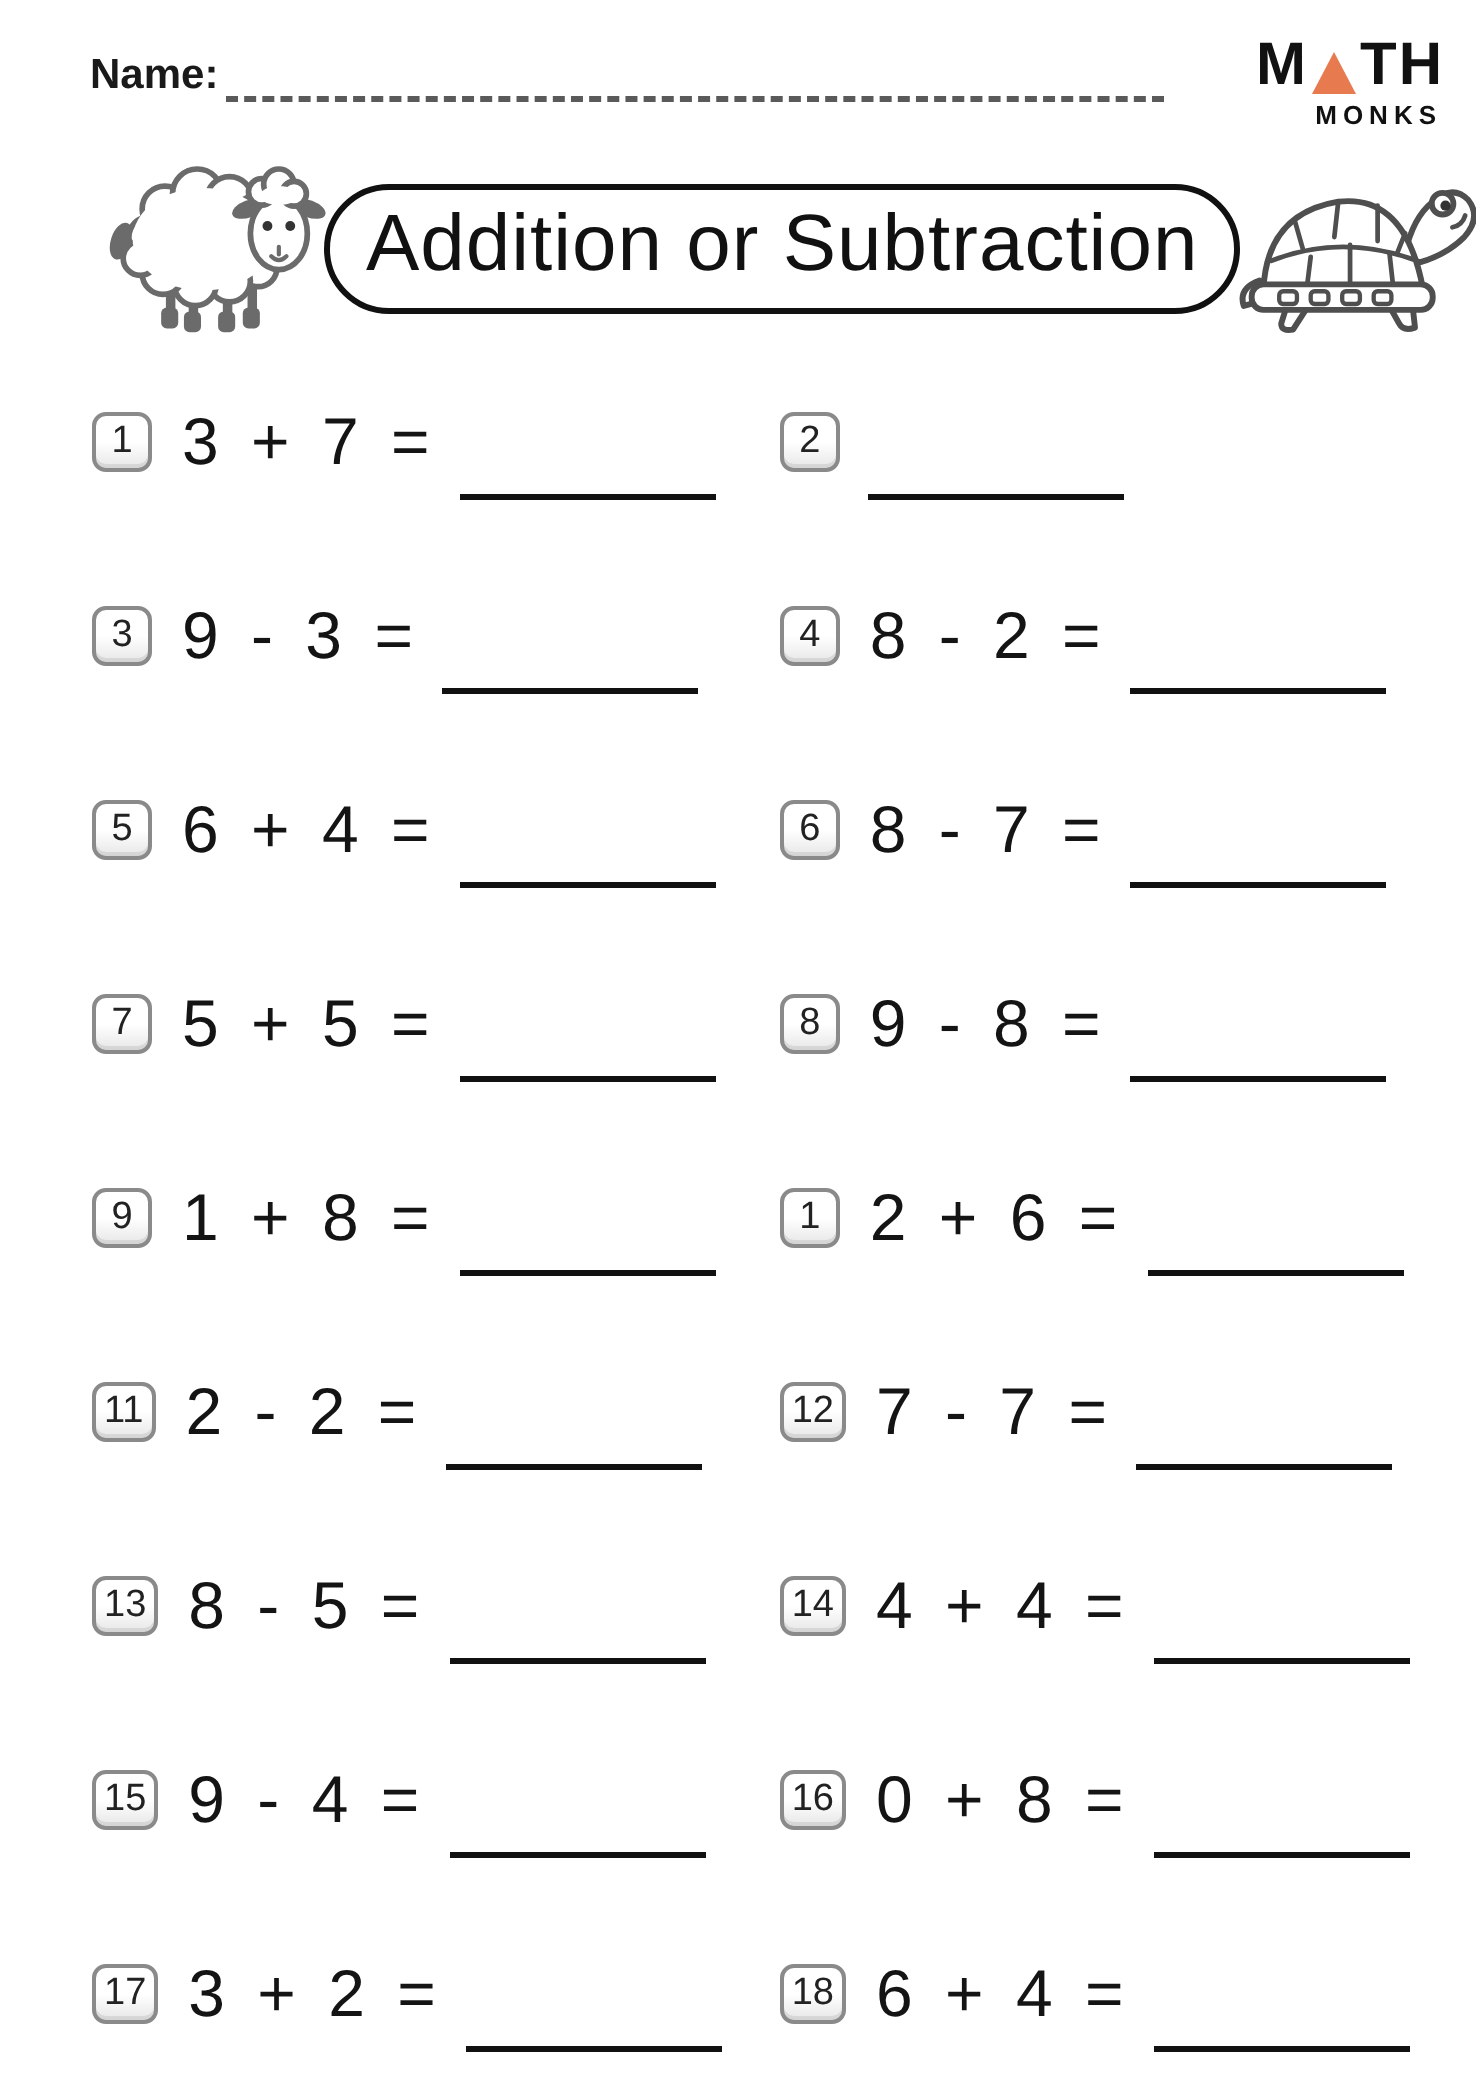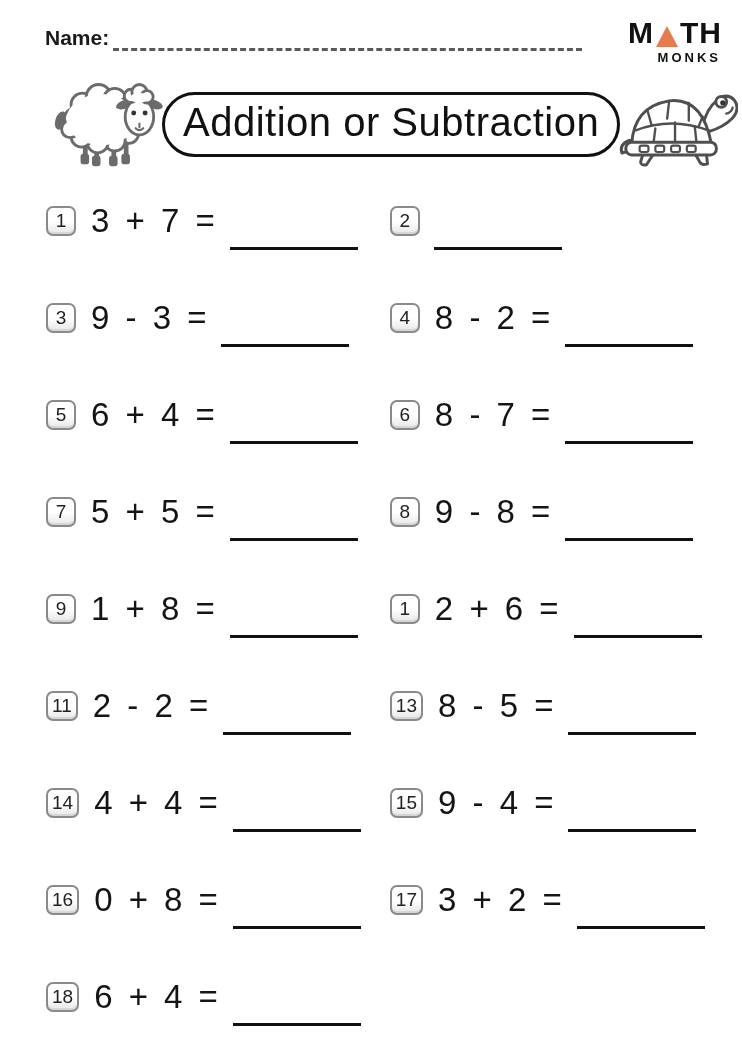--- a/index.html
+++ b/index.html
@@ -276,20 +276,25 @@
       <span class="expr">2 + 6 =</span>
       <span class="blank"></span>
     </div>
 
     <div class="problem">
       <span class="badge">11</span>
       <span class="expr">2 - 2 =</span>
       <span class="blank"></span>
     </div>
 
+    <div class="problem">
+      <span class="badge">12</span>
+      <span class="expr">7 - 7 =</span>
+      <span class="blank"></span>
+    </div>
 
     <div class="problem">
       <span class="badge">13</span>
       <span class="expr">8 - 5 =</span>
       <span class="blank"></span>
     </div>
 
     <div class="problem">
       <span class="badge">14</span>
       <span class="expr">4 + 4 =</span>

